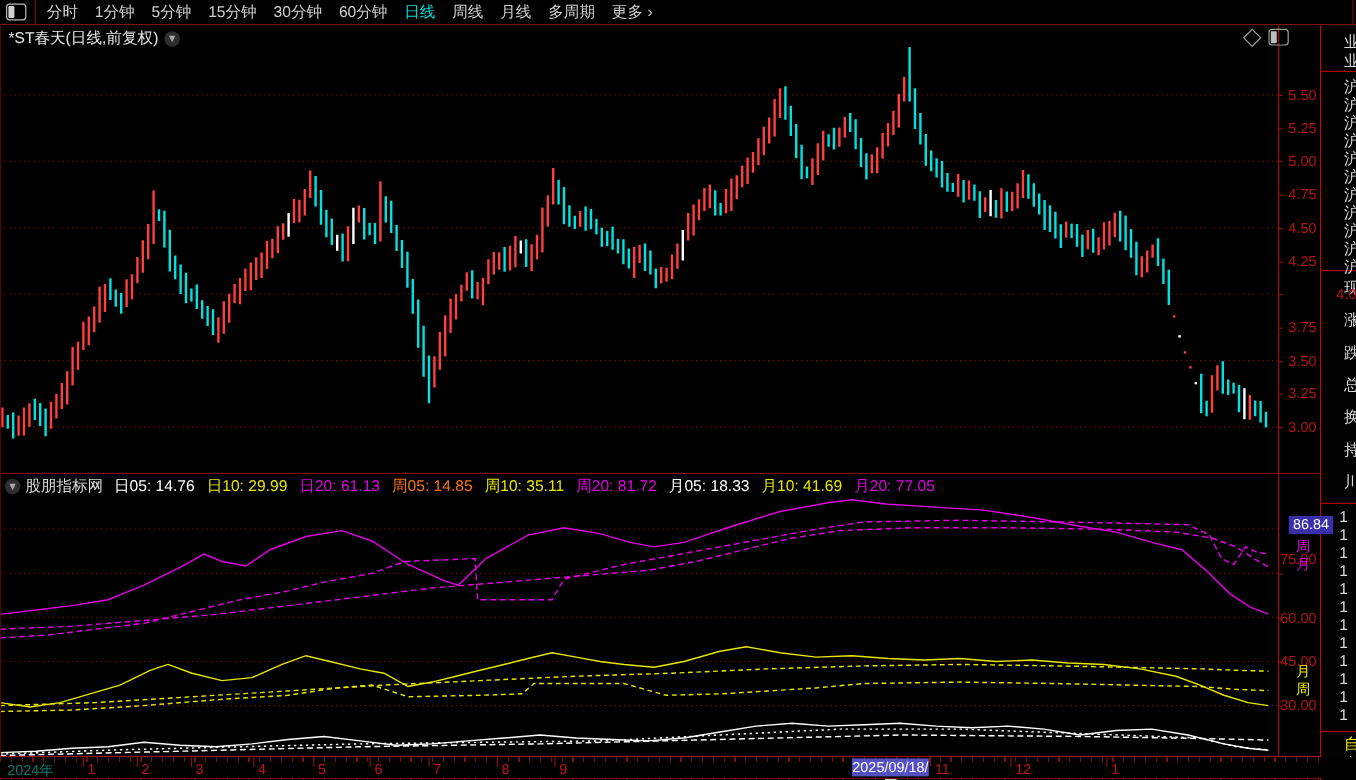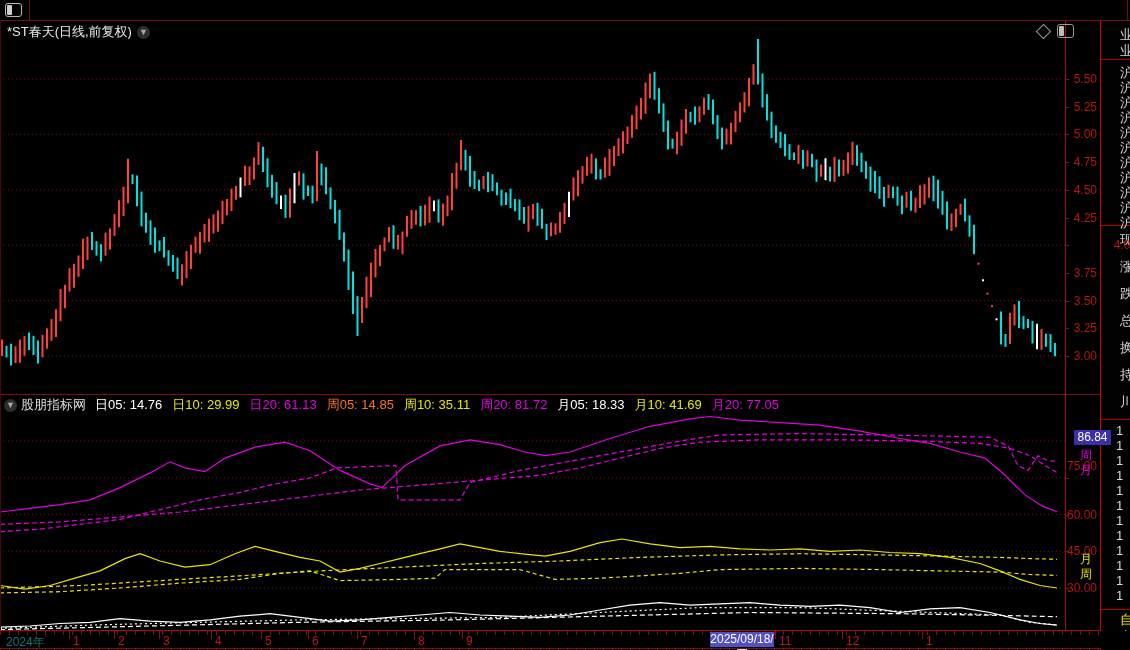--- a/index.html
+++ b/index.html
@@ -59,20 +59,33 @@
   svg{position:absolute;display:block;}
 </style>
 </head>
 <body>
 
 <div class="screen">
 
   <div class="toolbar">
     <div class="win-icon"></div>
     <div class="tb-sep"></div>
+    <div style="display:flex;align-items:center;">
+        <span class="menu-item">分时</span>
+        <span class="menu-item">1分钟</span>
+        <span class="menu-item">5分钟</span>
+        <span class="menu-item">15分钟</span>
+        <span class="menu-item">30分钟</span>
+        <span class="menu-item">60分钟</span>
+        <span class="menu-item sel">日线</span>
+        <span class="menu-item">周线</span>
+        <span class="menu-item">月线</span>
+        <span class="menu-item">多周期</span>
+        <span class="menu-item">更多 ›</span>
+      </div>
     <div class="tb-spacer"></div>
     <div class="tb-sep"></div>
   </div>
 
   <svg id="main-svg" style="left:0;top:21px;" width="1065" height="373" viewBox="0 0 1065 373">
       <line x1="0" y1="335" x2="1065" y2="335" stroke="#781010" stroke-width="1" stroke-dasharray="1 3"></line>
       <line x1="0" y1="279.6" x2="1065" y2="279.6" stroke="#781010" stroke-width="1" stroke-dasharray="1 3"></line>
       <line x1="0" y1="224.2" x2="1065" y2="224.2" stroke="#781010" stroke-width="1" stroke-dasharray="1 3"></line>
       <line x1="0" y1="168.8" x2="1065" y2="168.8" stroke="#781010" stroke-width="1" stroke-dasharray="1 3"></line>
       <line x1="0" y1="113.4" x2="1065" y2="113.4" stroke="#781010" stroke-width="1" stroke-dasharray="1 3"></line>

